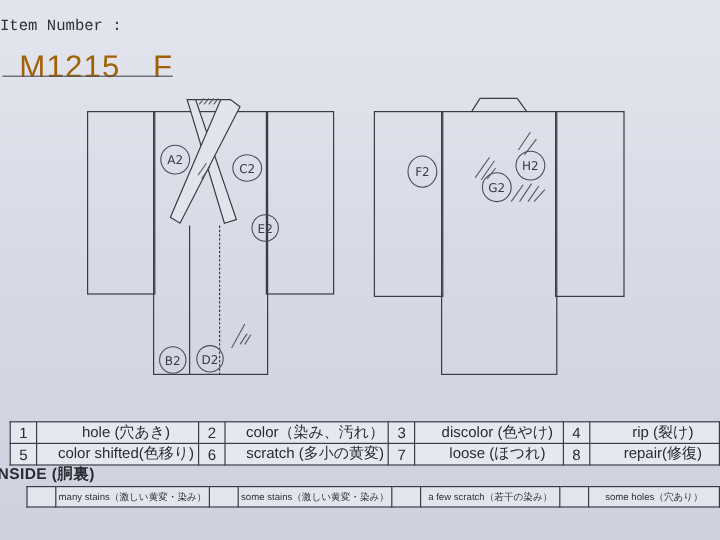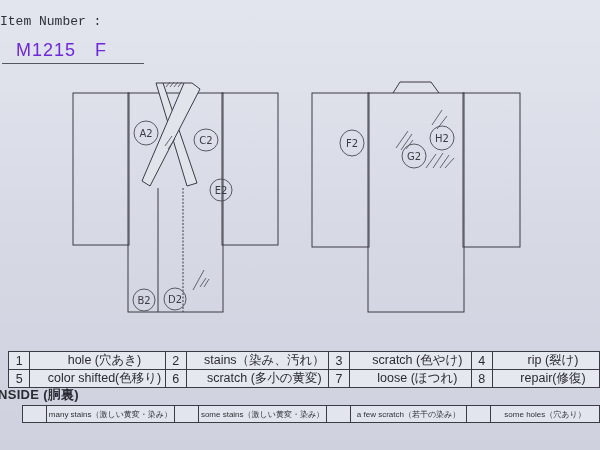--- a/index.html
+++ b/index.html
@@ -4,21 +4,21 @@
   <style>
     html, body { margin: 0; padding: 0; }
     body {
       width: 600px; height: 450px; overflow: hidden; position: relative;
       background: #d9dce6;
       background-image: linear-gradient(180deg, #e3e5ee 0%, #d6d9e4 55%, #cfd2de 100%);
       font-family: "Liberation Sans", "DejaVu Sans", sans-serif;
       color: #2a2b33;
     }
     .item-label { position: absolute; left: 0; top: 14px; font-size: 13px; color: #2f3038; font-family: Liberation Mono, monospace; }
-    .item-value { position: absolute; left: 16px; top: 38px; font-size: 18px; letter-spacing: 1px; color: #6d28d9; word-spacing: 10px; }
+    .item-value { position: absolute; left: 16px; top: 38px; font-size: 26px; letter-spacing: 1px; color: #a16207; word-spacing: 10px; }
     .item-underline { position: absolute; left: 2px; top: 63px; width: 142px; height: 1px; background: #55565e; }
     svg.diagram { position: absolute; left: 0; top: 0; }
     .legend {
       position: absolute; left: 8px; top: 351px; border-collapse: collapse;
       font-size: 12.5px; color: #2a2b33; background: #e6e8f0;
     }
     .legend td { border: 1px solid #3a3b44; height: 16px; padding: 0 3px; text-align: center; white-space: nowrap; }
     .legend td.num { width: 25px; }
     .legend td.lbl { width: 115px; padding-left: 17px; }
     .inside-title { position: absolute; left: -2px; top: 386px; font-size: 13px; font-weight: bold; color: #2a2b33; letter-spacing: 0.3px; }
@@ -109,23 +109,23 @@
     <text x="442" y="142">H2</text>
   </g>
 </svg>
 
 <table class="legend">
   <tbody>
       <tr>
     <td class="num">1</td>
     <td class="lbl">hole (穴あき)</td>
     <td class="num">2</td>
-    <td class="lbl">stains（染み、汚れ）</td>
+    <td class="lbl">color（染み、汚れ）</td>
     <td class="num">3</td>
-    <td class="lbl">scratch (色やけ)</td>
+    <td class="lbl">discolor (色やけ)</td>
     <td class="num">4</td>
     <td class="lbl">rip (裂け)</td>
   </tr>
   <tr>
     <td class="num">5</td>
     <td class="lbl">color shifted(色移り)</td>
     <td class="num">6</td>
     <td class="lbl">scratch (多小の黄変)</td>
     <td class="num">7</td>
     <td class="lbl">loose (ほつれ)</td>

